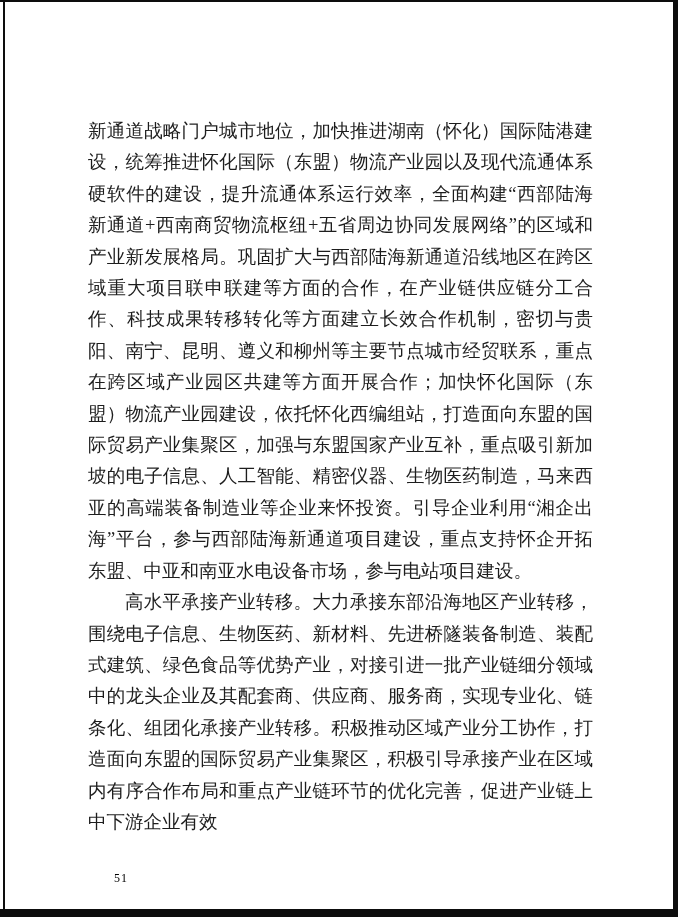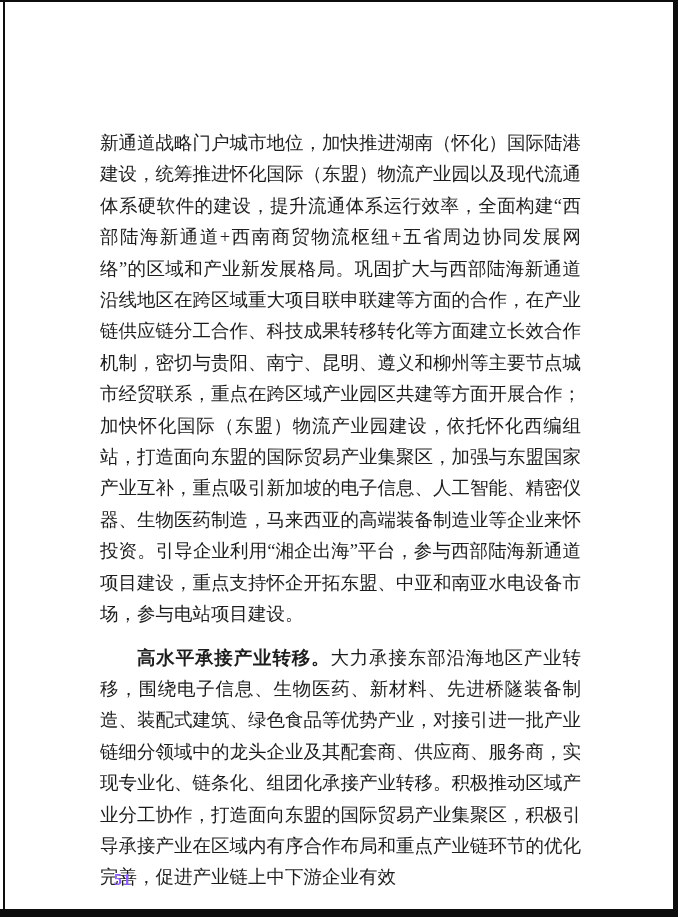--- a/index.html
+++ b/index.html
@@ -28,37 +28,36 @@
     left: 88px;
     top: 116px;
     width: 505px;
     font-size: 18.5px;
     line-height: 31.4px;
     color: #1d1d1d;
     text-align: justify;
     text-justify: inter-ideograph;
   }
   .para {
-    margin: 12px;
+    margin: 0;
     padding: 0;
   }
   .para.indent {
     text-indent: 2em;
   }
   .lead {
-    font-weight: bold;
+    font-weight: normal;
   }
   .page-number {
     position: absolute;
     left: 114px;
     top: 871px;
-    font-size: 16px;
+    font-size: 12px;
     letter-spacing: 1px;
-    color: #8b5cf6;
-    font-weight: bold;
+    color: #000000;
   }
 </style>
 </head>
 <body>
 
 <div class="page">
   <div class="edge edge-top"></div>
   <div class="edge edge-left"></div>
   <div class="edge edge-right"></div>
   <div class="edge edge-bottom"></div>

